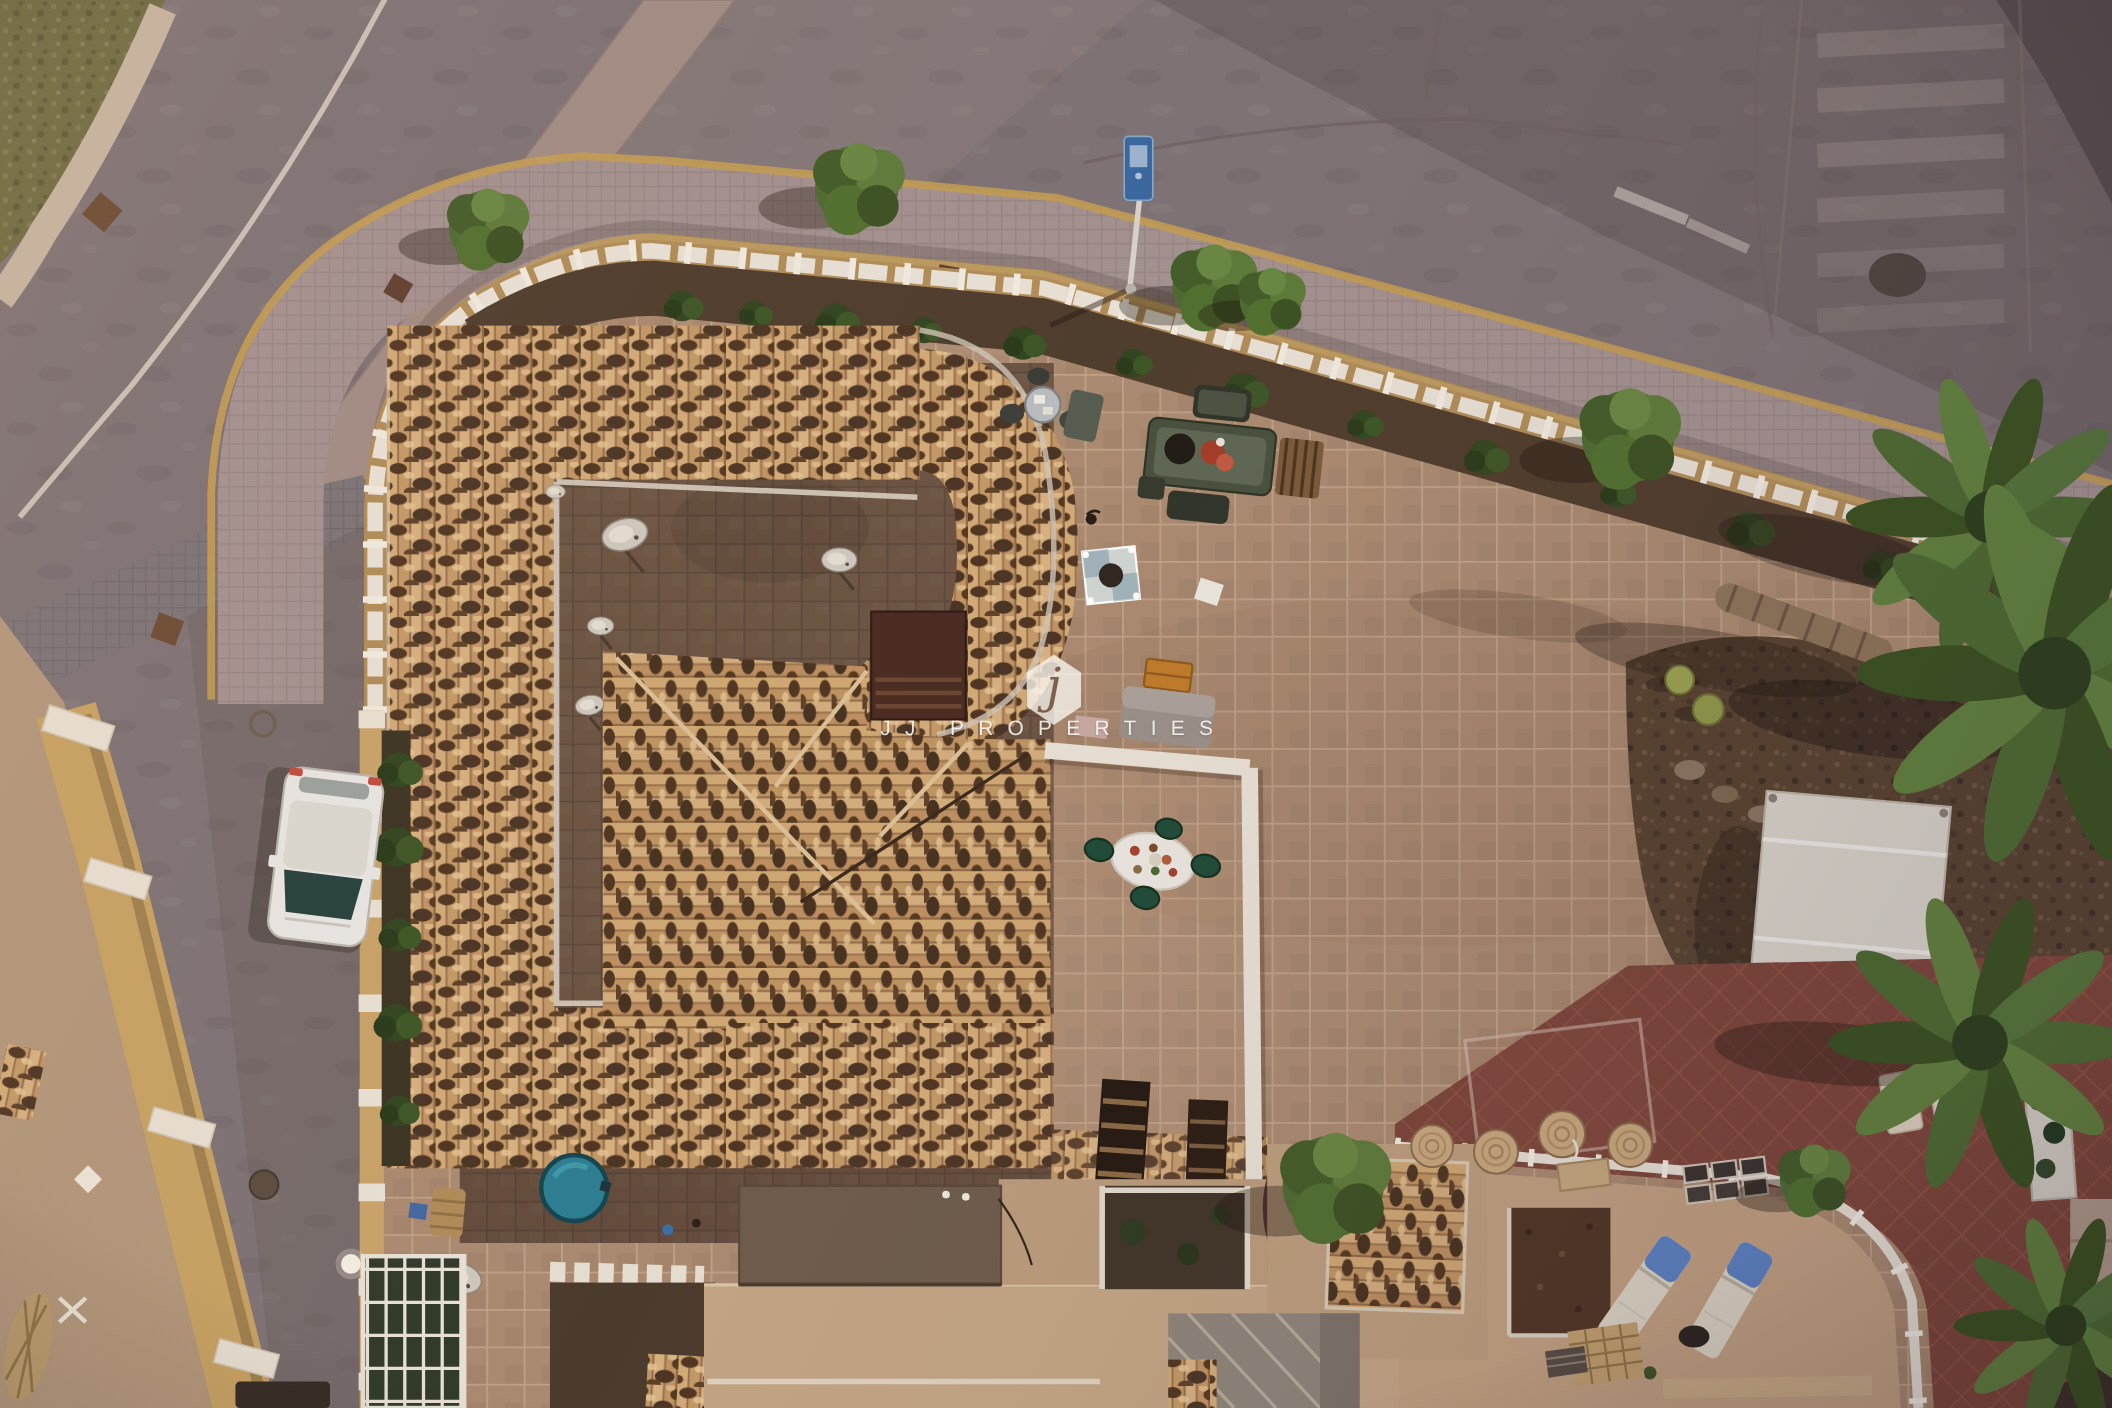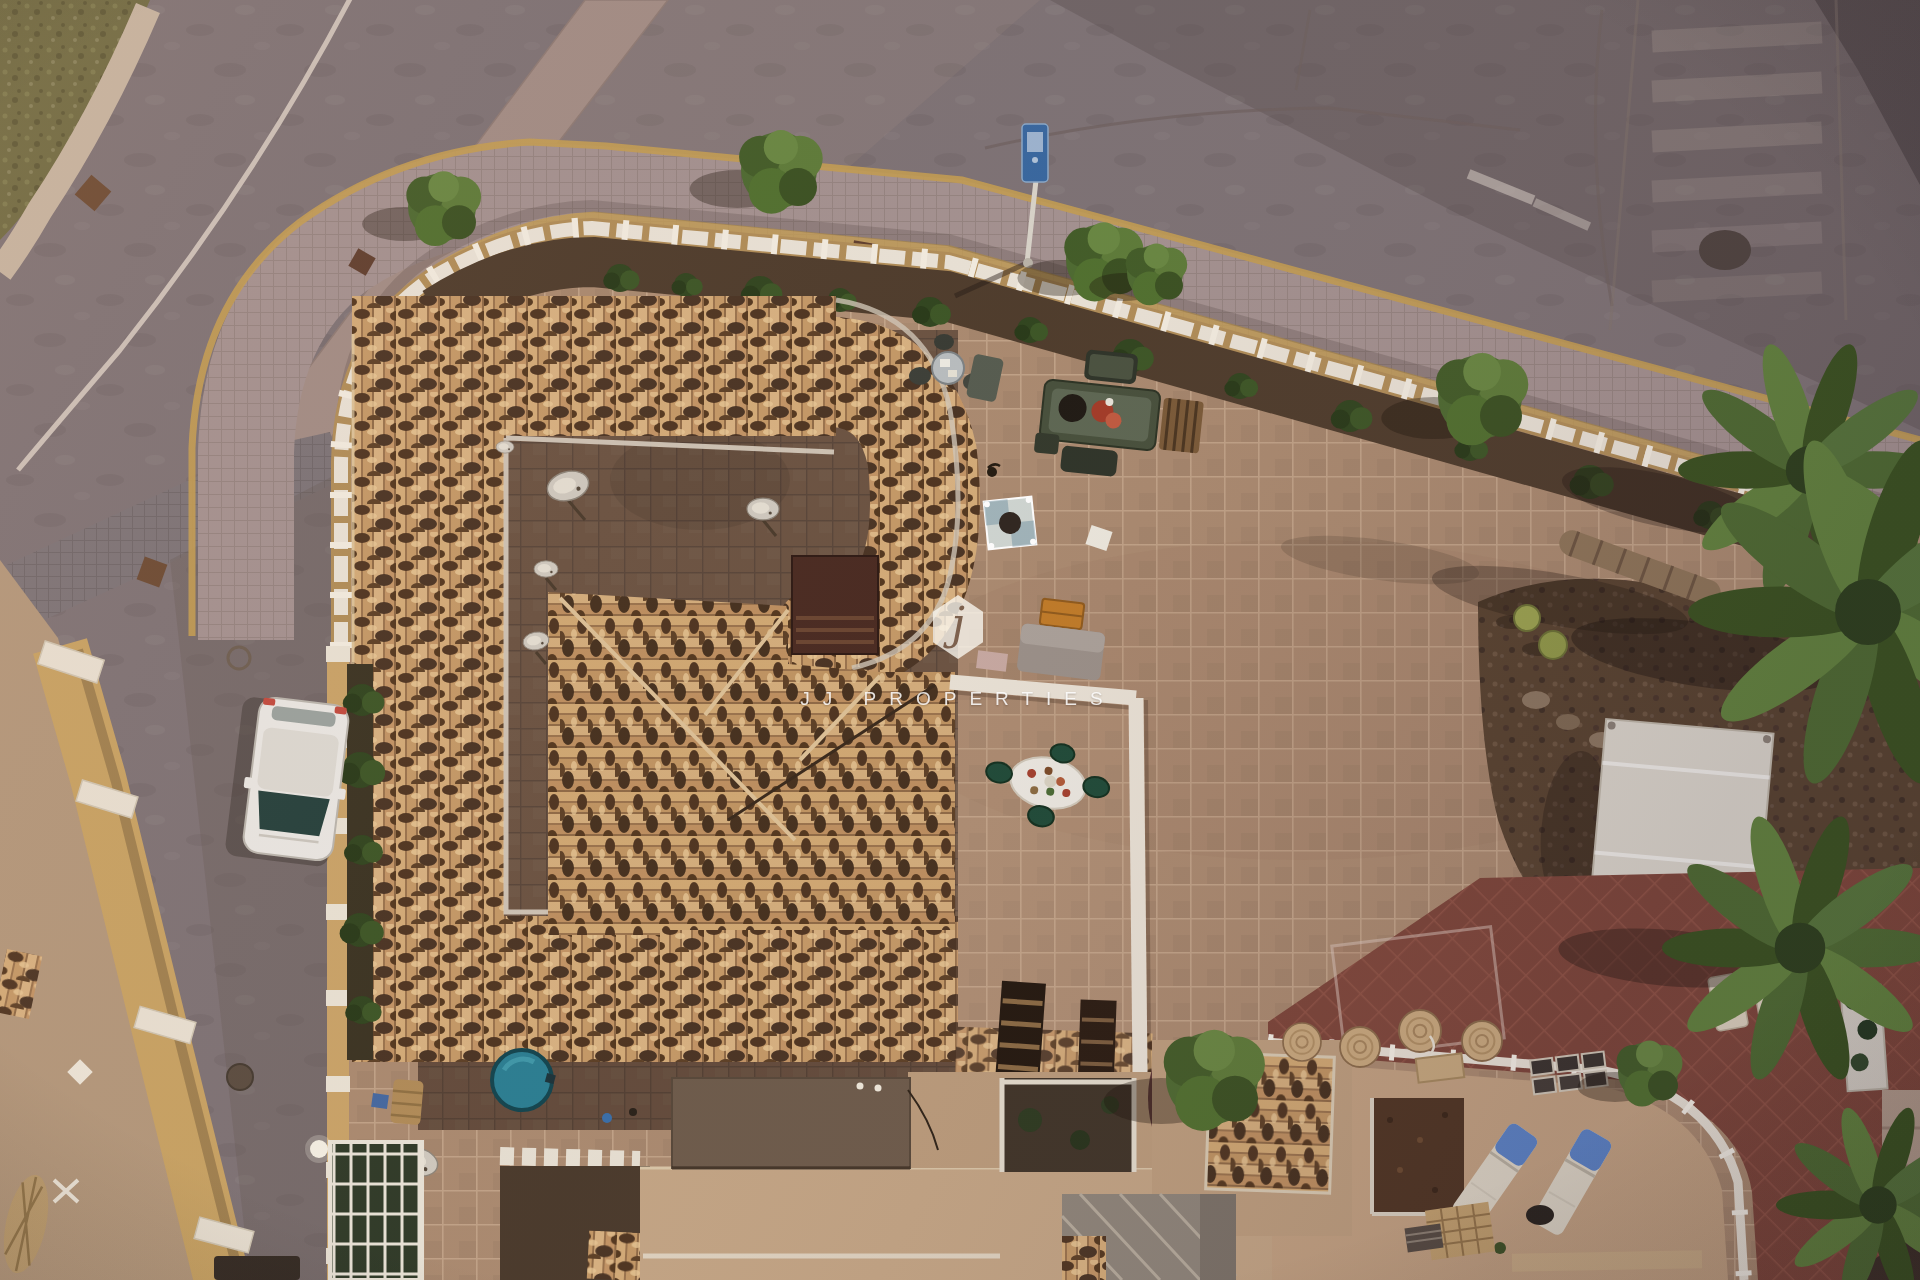--- a/index.html
+++ b/index.html
@@ -5,21 +5,21 @@
   html,body{margin:0;padding:0;background:#2b2626;}
   #stage{position:relative;width:1920px;height:1280px;overflow:hidden;font-family:"Liberation Sans",sans-serif;}
   #stage svg{position:absolute;left:0;top:0;display:block;}
   .wm-hex{position:absolute;left:933px;top:595px;width:50px;height:64px;
     clip-path:polygon(50% 0,100% 26%,100% 74%,50% 100%,0 74%,0 26%);
     background:rgba(250,247,240,0.78);display:flex;align-items:center;justify-content:center;}
   .wm-j{font-family:"DejaVu Serif",serif;font-style:italic;font-size:44px;line-height:1;
     color:#7d614e;transform:translateY(-3px);}
   .wm-text{position:absolute;left:708px;top:652px;width:500px;text-align:center;
     color:rgba(255,255,255,0.85);font-size:19px;letter-spacing:13px;font-weight:400;
-    text-shadow:0 1px 2px rgba(40,25,15,0.25);white-space:nowrap;margin-top:36px;}
+    text-shadow:0 1px 2px rgba(40,25,15,0.25);white-space:nowrap;}
 </style>
 </head>
 <body>
 
 <div id="stage">
 <svg width="1920" height="1280" viewBox="0 0 1920 1280" xmlns="http://www.w3.org/2000/svg">
 <defs>
   <pattern id="terrPat" width="34" height="34" patternUnits="userSpaceOnUse">
     <rect width="34" height="34" style="fill:var(--terrace,#aa8a70)"></rect>
     <rect x="17" y="17" width="17" height="17" fill="rgba(0,0,0,0.035)"></rect>

